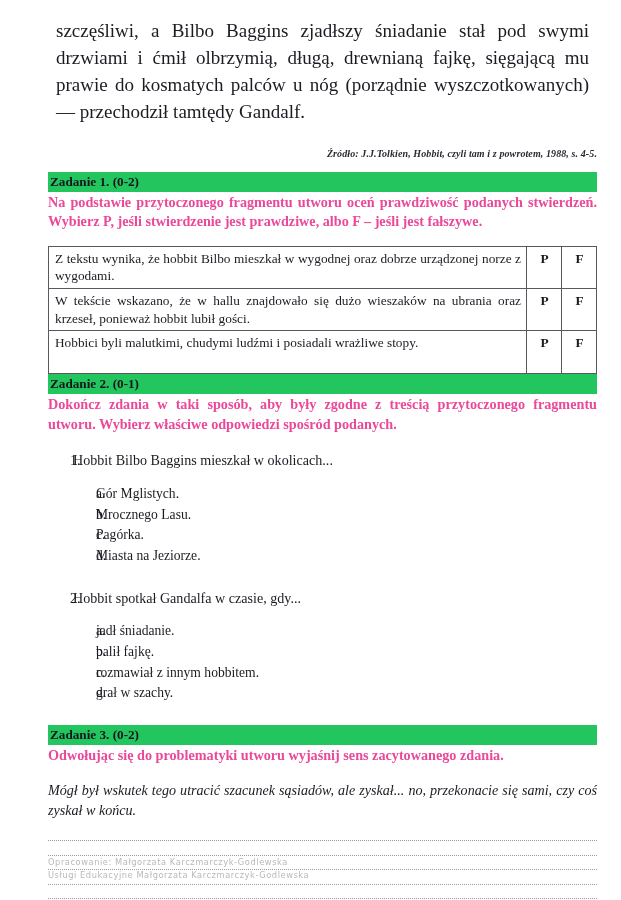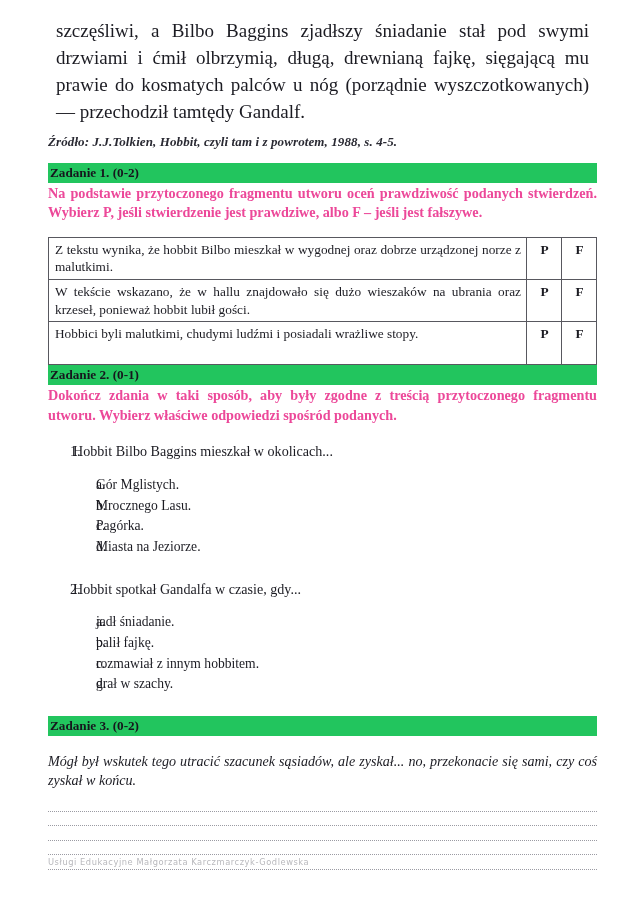--- a/index.html
+++ b/index.html
@@ -33,25 +33,25 @@
   
   .passage {
     font-size: 19px;
     line-height: 1.42;
     text-align: justify;
     text-justify: inter-word;
     margin: 8px;
     color: #1b1b22;
   }
   .source {
-    margin-top: 8px;
-    font-size: 13px;
+    margin-top: 22px;
+    font-size: 10px;
     font-weight: bold;
     font-style: italic;
-    text-align: left;
+    text-align: right;
     color: #2a2a33;
     letter-spacing: 0.1px;
   }
 
   
   .task-band {
     background: #22c55e;
     font-weight: bold;
     font-size: 13.2px;
     line-height: 1.34;
@@ -188,21 +188,21 @@
     <p class="passage">szczęśliwi, a Bilbo Baggins zjadłszy śniadanie stał pod swymi drzwiami i ćmił olbrzymią, długą, drewnianą fajkę, sięgającą mu prawie do kosmatych palców u nóg (porządnie wyszczotkowanych) — przechodził tamtędy Gandalf.</p>
     <div class="source">Źródło: J.J.Tolkien, Hobbit, czyli tam i z powrotem, 1988, s. 4-5.</div>
 
     <div class="block-1">
       <div class="task-band">Zadanie 1. (0-2)</div>
       <div class="task-intro">Na podstawie przytoczonego fragmentu utworu oceń prawdziwość podanych stwierdzeń. Wybierz P, jeśli stwierdzenie jest prawdziwe, albo F – jeśli jest fałszywe.</div>
 
       <table class="tf-table">
         <tbody>
           <tr class="tall">
-            <td class="stmt">Z tekstu wynika, że hobbit Bilbo mieszkał w wygodnej oraz dobrze urządzonej norze z malutkimi.</td>
+            <td class="stmt">Z tekstu wynika, że hobbit Bilbo mieszkał w wygodnej oraz dobrze urządzonej norze z wygodami.</td>
             <td class="mark">P</td>
             <td class="mark">F</td>
           </tr>
           <tr class="tall">
             <td class="stmt">W tekście wskazano, że w hallu znajdowało się dużo wieszaków na ubrania oraz krzeseł, ponieważ hobbit lubił gości.</td>
             <td class="mark">P</td>
             <td class="mark">F</td>
           </tr>
           <tr class="last">
             <td class="stmt">Hobbici byli malutkimi, chudymi ludźmi i posiadali wrażliwe stopy.</td>
@@ -265,29 +265,31 @@
               <span class="aletter">d.</span>
               <span class="atext">grał w szachy.</span>
             </li>
           </ol>
         </li>
       </ol>
     </div>
 
     <div class="block-3">
       <div class="task-band">Zadanie 3. (0-2)</div>
+      <div class="task-intro">Odwołując się do problematyki utworu wyjaśnij sens zacytowanego zdania.</div>
       <div class="quote">Mógł był wskutek tego utracić szacunek sąsiadów, ale zyskał... no, przekonacie się sami, czy coś zyskał w końcu.</div>
 
       <div class="lines">
         <div class="dline"></div>
         <div class="dline"></div>
         <div class="dline"></div>
         <div class="dline"></div>
         <div class="dline"></div>
       </div>
     </div>
 
   </div>
 
   <div class="footer">
+    <div>Opracowanie: Małgorzata Karczmarczyk-Godlewska</div>
     <div>Usługi Edukacyjne Małgorzata Karczmarczyk-Godlewska</div>
   </div>
 </div>
 
 </body></html>

